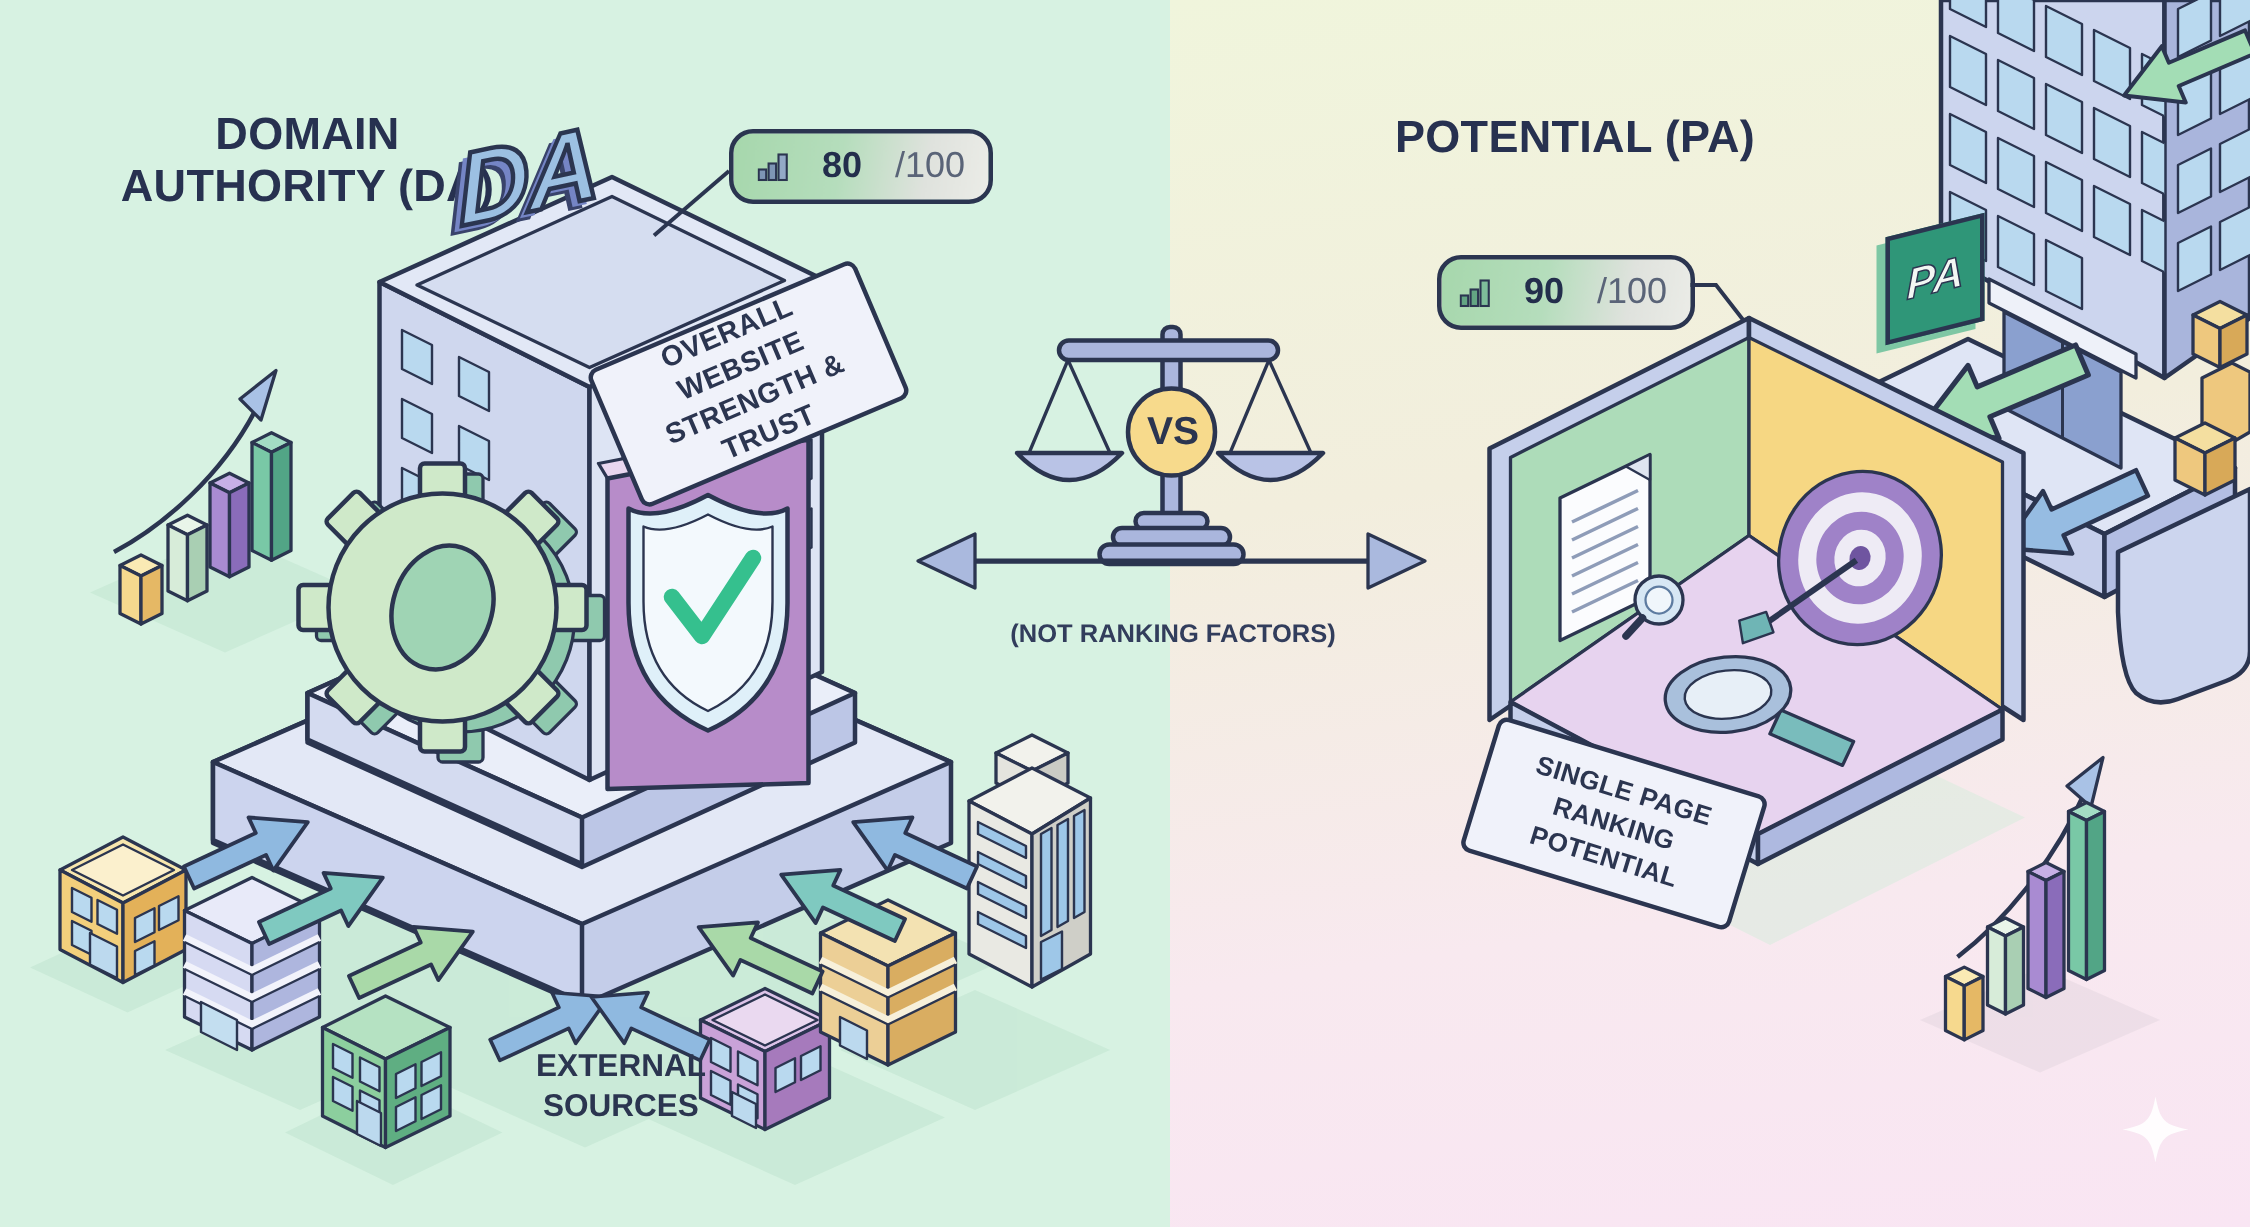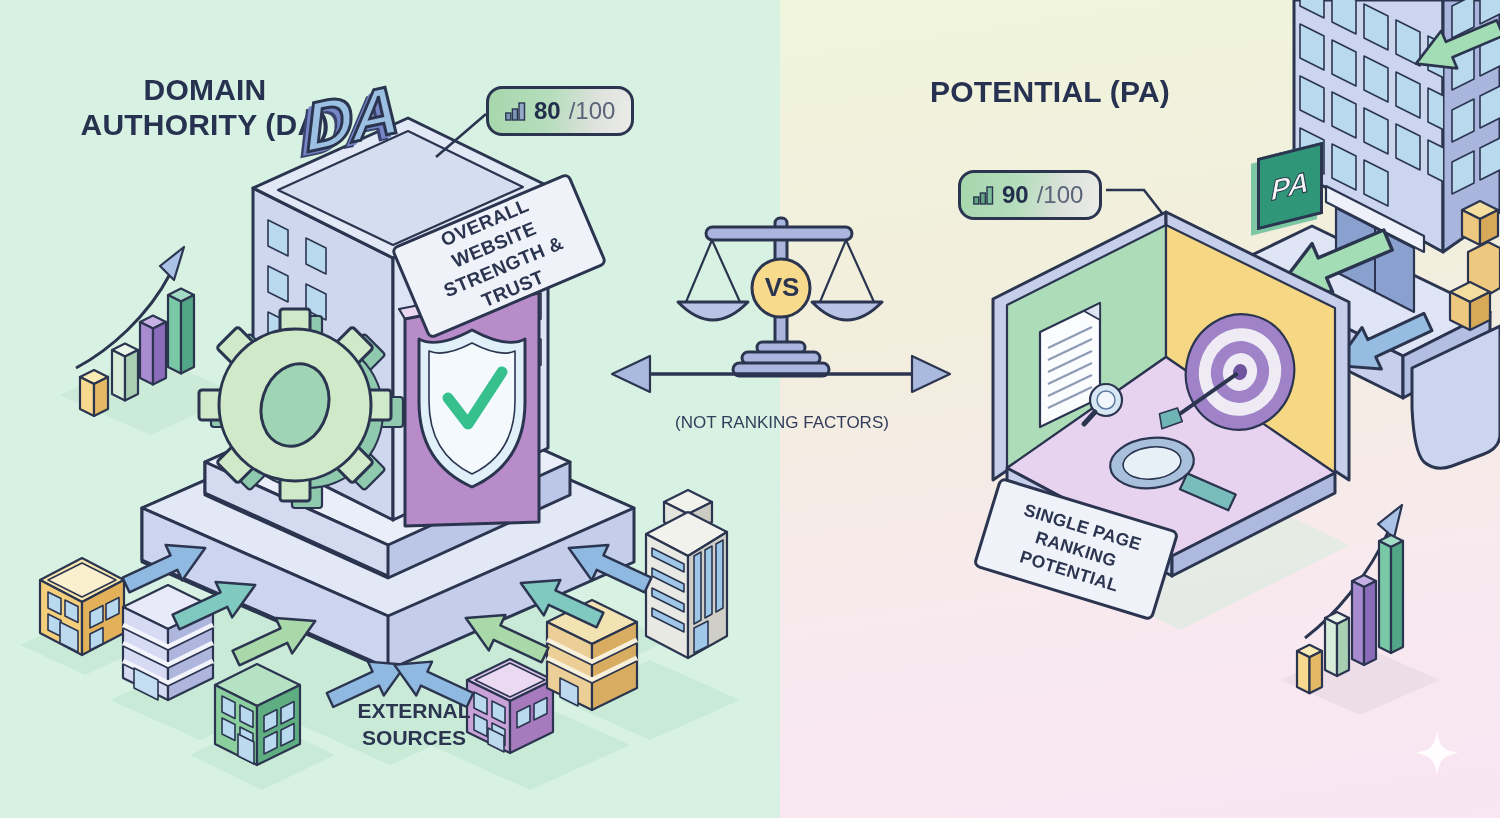--- a/index.html
+++ b/index.html
@@ -10,37 +10,37 @@
     background:linear-gradient(172deg,#f0f5dc 0%,#f2eedd 38%,#f8e9ef 72%,#f9e5f3 100%);}
   svg.art{position:absolute;left:0;top:0;}
   .s3{stroke:#2b3550;stroke-width:3;stroke-linejoin:round;stroke-linecap:round;}
   .s2{stroke:#2b3550;stroke-width:2.2;stroke-linejoin:round;stroke-linecap:round;}
   .s15{stroke:#2b3550;stroke-width:1.6;stroke-linejoin:round;}
   .nf{fill:none;}
   .wa{fill:#b9d9ef;}
   .ov{position:absolute;}
   .title{font-weight:800;font-size:30px;line-height:35px;text-align:center;
          letter-spacing:.2px;color:#273150;}
-  .badge{position:absolute;height:44px;display:flex;align-items:center;gap:8px;
+  .badge{position:absolute;height:44px;display:flex;align-items:center;gap:22px;
     padding:0 16px;border:3px solid #2b3550;border-radius:16px;
     background:linear-gradient(100deg,#a6d7ac 0%,#b5ddbc 42%,#dfe2dd 75%,#ebece7 100%);
     font-size:24px;font-weight:800;color:#232e4c;}
   .badge .max{font-weight:400;color:#5a6478;}
   .signboard{position:absolute;background:#f0f2fa;border:3px solid #2b3550;border-radius:7px;
     display:flex;flex-direction:column;justify-content:center;text-align:center;
     font-weight:800;color:#2b3550;}
   .sign-overall{left:402px;top:206px;width:188px;height:94px;transform:rotate(-23deg);
     font-size:19px;line-height:24px;letter-spacing:.4px;}
   .sign-single{left:982px;top:502px;width:182px;height:88px;transform:rotate(17deg);
     font-size:17.5px;line-height:23px;letter-spacing:.3px;}
   .label-ext{left:302px;top:697px;width:160px;font-size:21px;line-height:27px;
     font-weight:800;text-align:center;padding-left:32px;}
   .vs-label{left:753px;top:272px;width:58px;font-size:26px;font-weight:800;text-align:center;}
   .c-head{left:632px;top:386px;width:300px;font-size:21px;font-weight:800;text-align:center;letter-spacing:.3px;}
-  .c-sub{left:632px;top:413px;width:300px;font-size:17px;font-weight:400;text-align:center;color:#323d5c;}
+  .c-sub{left:632px;top:413px;width:300px;font-size:17px;font-weight:700;text-align:center;color:#323d5c;}
   .da-mark{left:303px;top:70px;width:180px;font-size:68px;font-weight:900;font-style:italic;
     color:#9cc0e2;-webkit-text-stroke:3px #2b3550;letter-spacing:-2px;
     transform:rotate(-12deg) skewX(-8deg);
     text-shadow:-5px 3px 0 #7585c5,-8px 5px 0 #39436b;}
   .pa-mark{left:1257px;top:150px;width:60px;height:66px;background:#2f9678;
     border:3px solid #2b3550;transform:skewY(-14deg);display:flex;align-items:center;
     justify-content:center;box-shadow:-6px 4px 0 #7ec7a4;}
   .pa-mark span{font-size:29px;font-weight:800;font-style:italic;color:#f2f7f3;
     -webkit-text-stroke:1px #2b3550;}
   .bars{flex:0 0 auto;}

